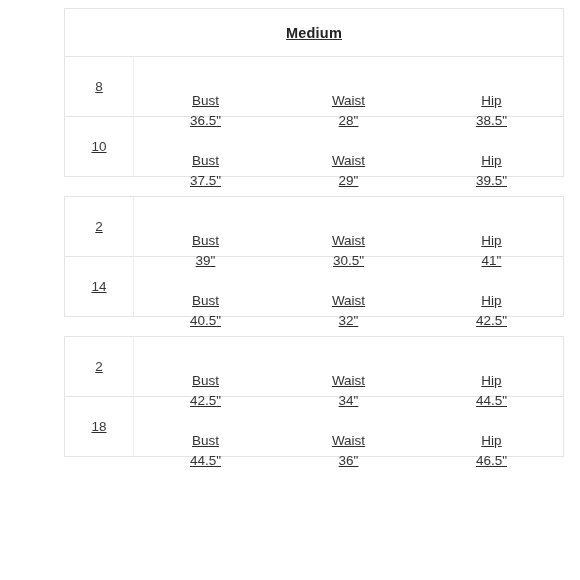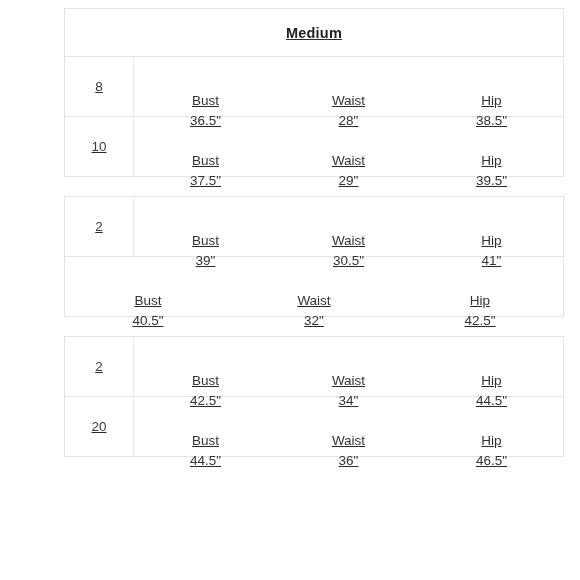--- a/index.html
+++ b/index.html
@@ -142,20 +142,21 @@
           <span class="label">Waist</span>
           <span class="value">30.5"</span>
         </div>
         <div class="measure">
           <span class="label">Hip</span>
           <span class="value">41"</span>
         </div>
       </div>
     </div>
     <div class="row">
+      <div class="cell-size">14</div>
       <div class="measure-group">
         <div class="measure">
           <span class="label">Bust</span>
           <span class="value">40.5"</span>
         </div>
         <div class="measure">
           <span class="label">Waist</span>
           <span class="value">32"</span>
         </div>
         <div class="measure">
@@ -178,21 +179,21 @@
           <span class="label">Waist</span>
           <span class="value">34"</span>
         </div>
         <div class="measure">
           <span class="label">Hip</span>
           <span class="value">44.5"</span>
         </div>
       </div>
     </div>
     <div class="row">
-      <div class="cell-size">20</div>
+      <div class="cell-size">18</div>
       <div class="measure-group">
         <div class="measure">
           <span class="label">Bust</span>
           <span class="value">44.5"</span>
         </div>
         <div class="measure">
           <span class="label">Waist</span>
           <span class="value">36"</span>
         </div>
         <div class="measure">

